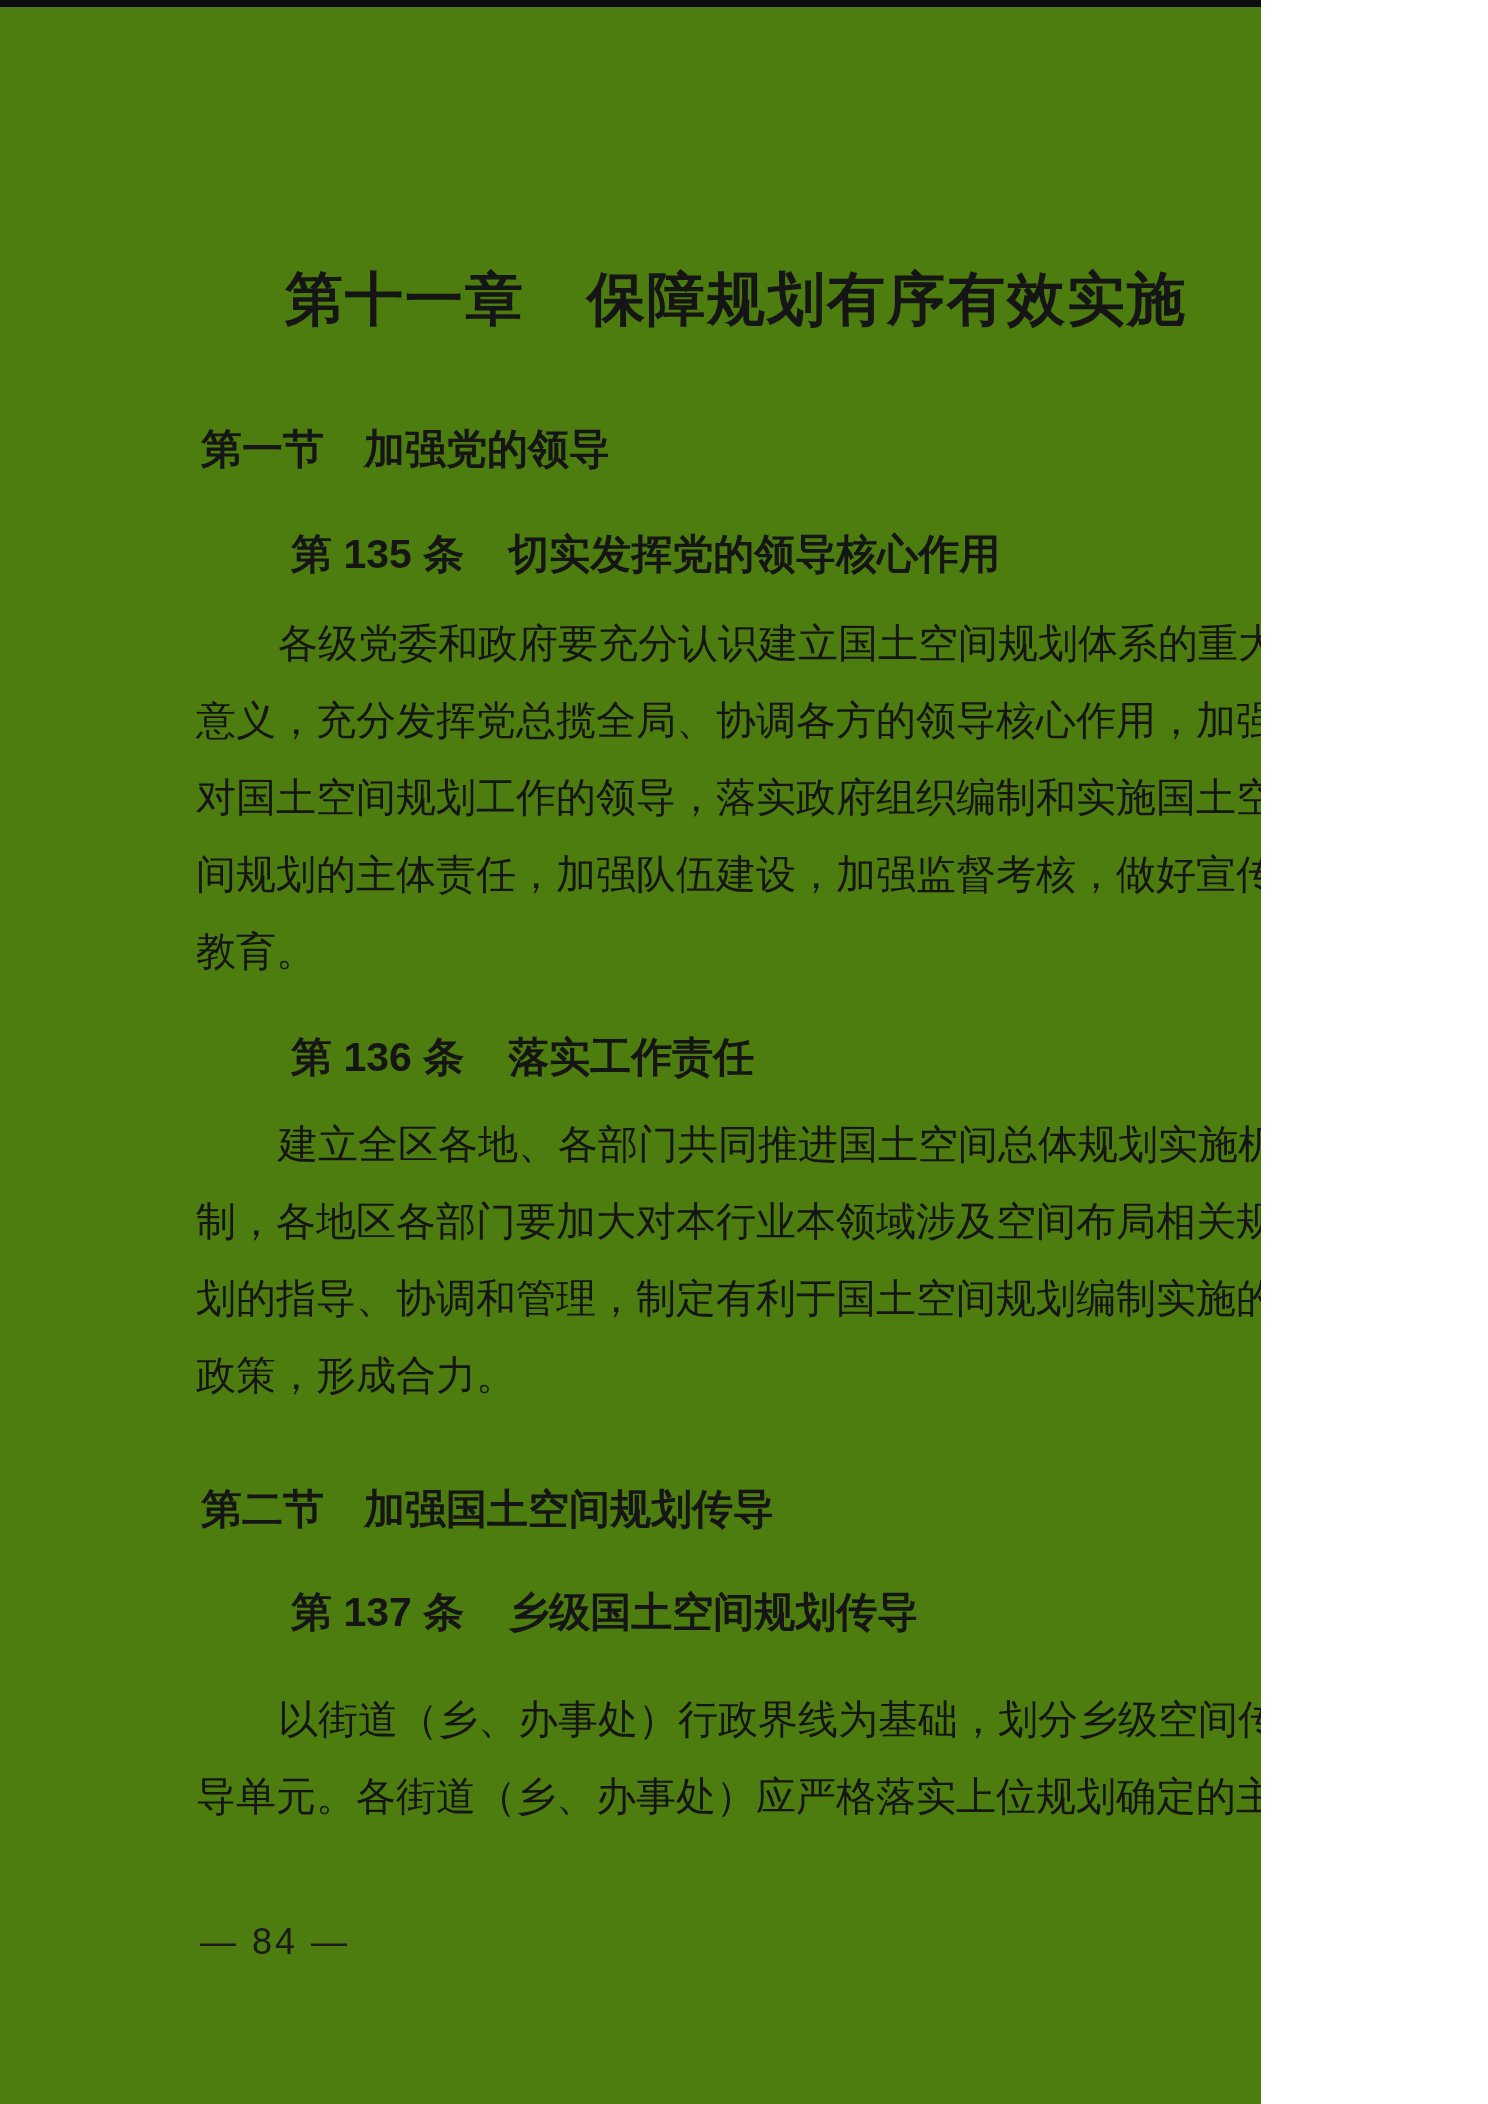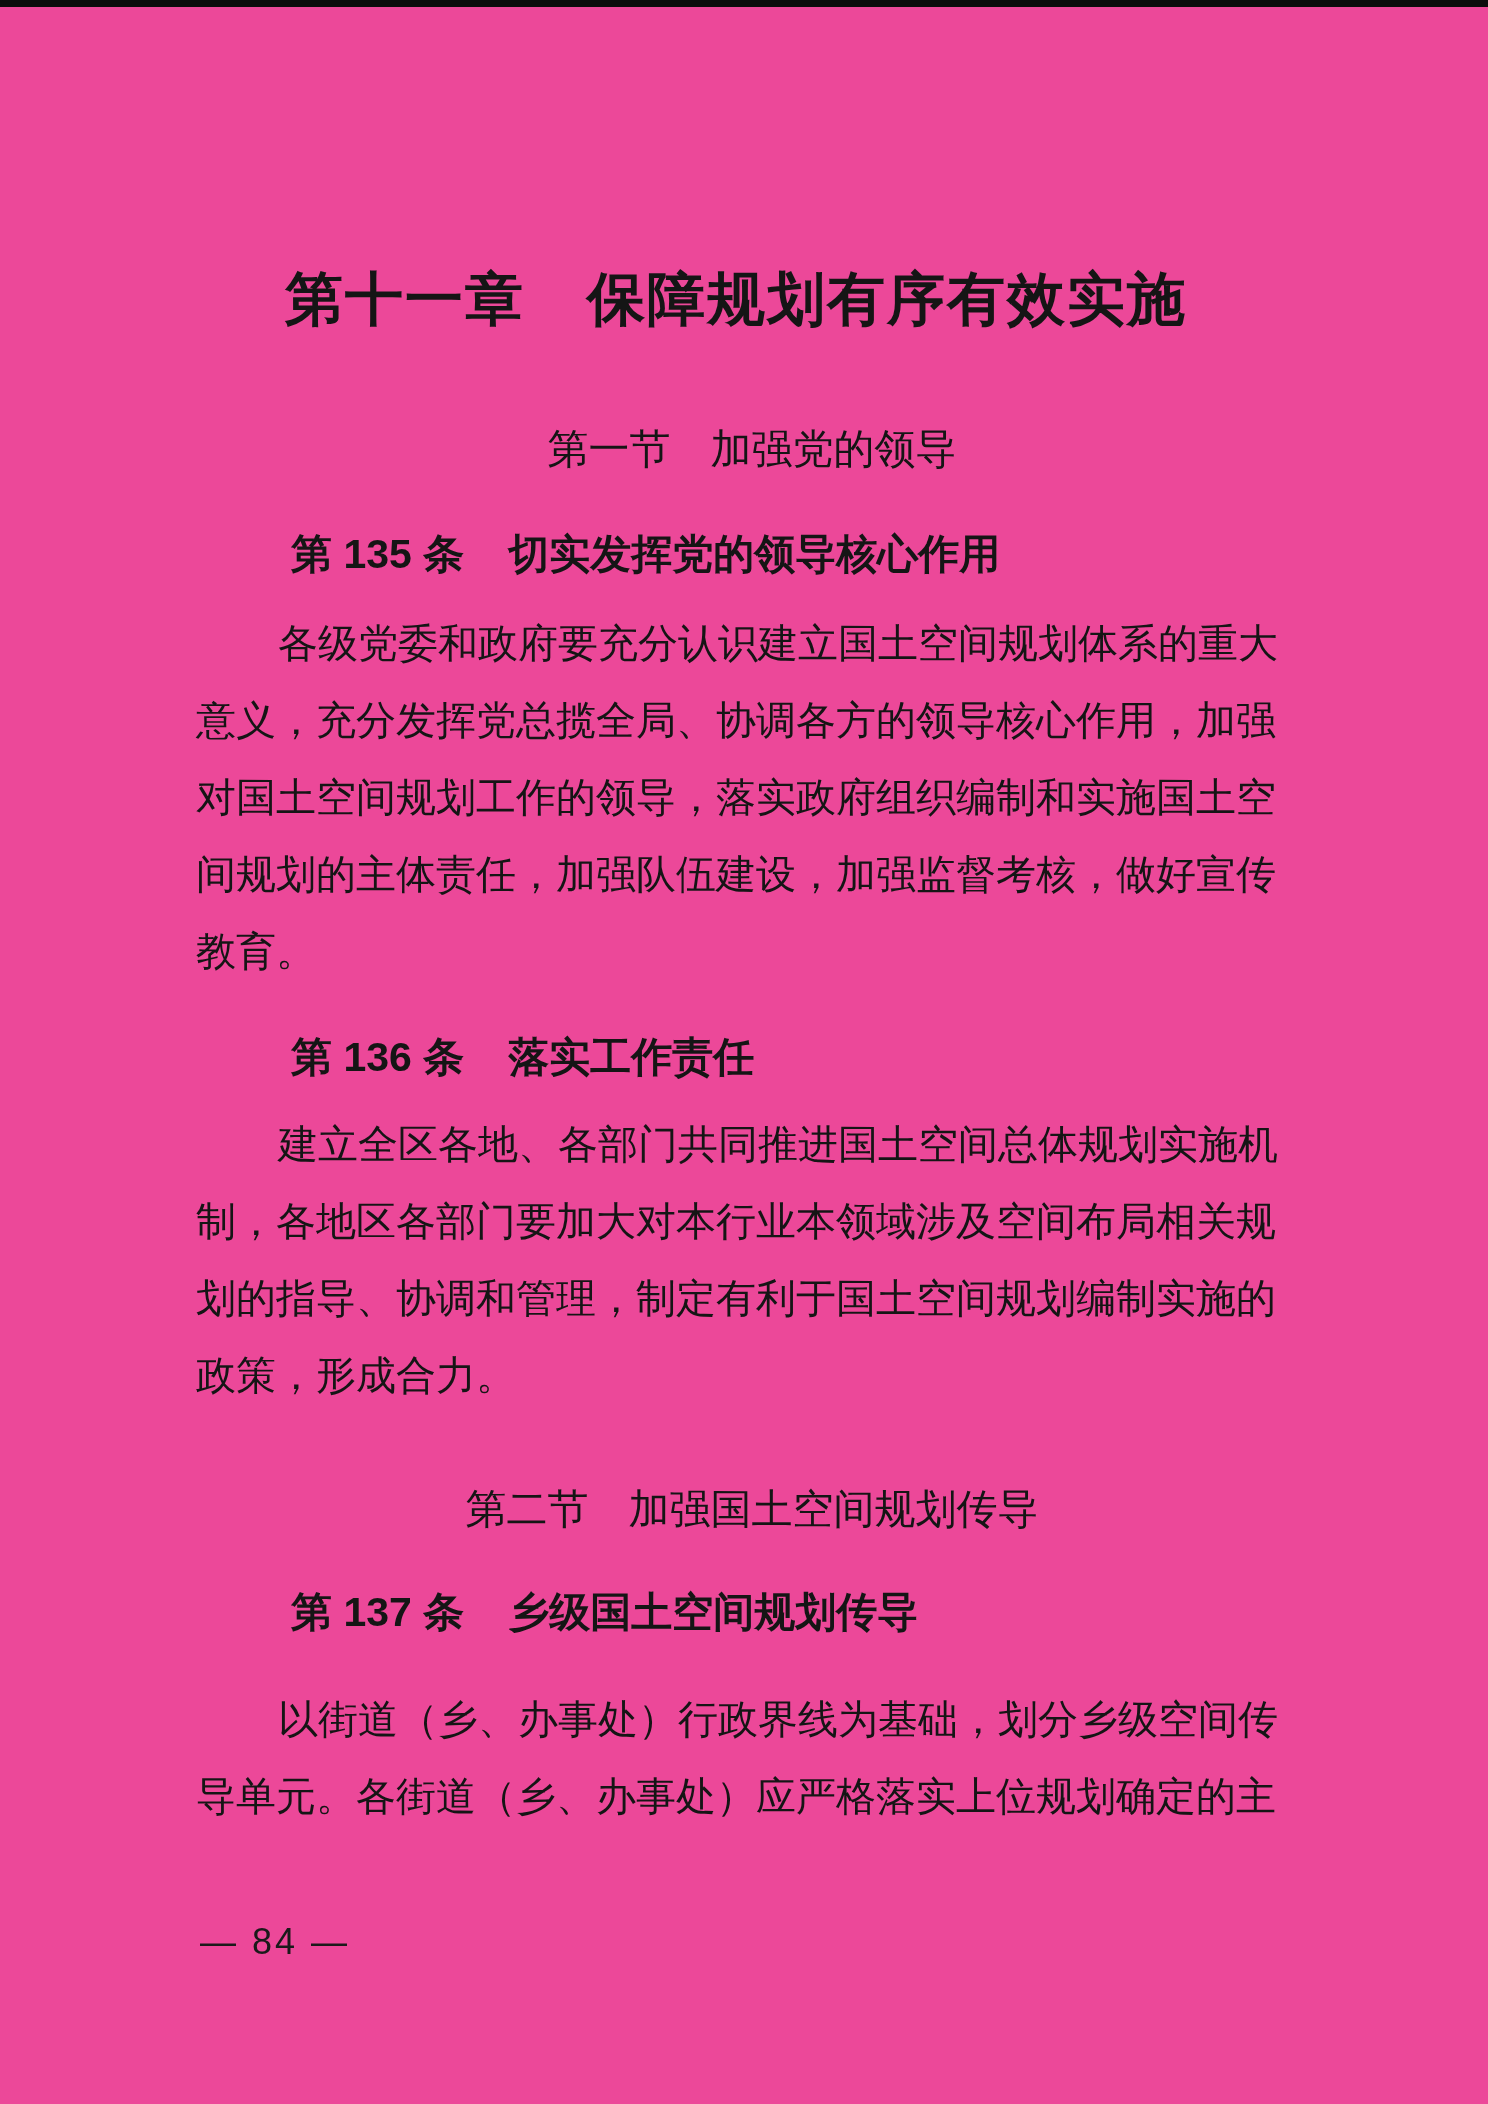--- a/index.html
+++ b/index.html
@@ -1,19 +1,19 @@
 <!DOCTYPE html>
 <html><head>
 <meta charset="utf-8">
 <style>
   html,body{margin:0;padding:0;background:#ffffff;}
   .page{
     position:relative;
-    width:1488px;height:2104px;
-    background:#ec4899;
+    width:1261px;height:2104px;
+    background:#4d7c0f;
     overflow:hidden;
     font-family:"Liberation Sans","DejaVu Sans",sans-serif;
     color:#151515;
   }
   .topbar{
     position:absolute;top:0;left:0;
     width:1488px;height:7px;
     background:#0c0c0c;
   }
   .content{
@@ -22,23 +22,22 @@
   }
   .chapter-title{
     position:absolute;top:268px;left:0;width:1080px;
     text-align:center;
     font-size:58px;line-height:62px;font-weight:700;
     letter-spacing:2px;
     white-space:nowrap;
   }
   .chapter-title .label{margin-right:62px;}
   .section-heading{
-    position:absolute;left:16px;width:1080px;
-    text-align:center;
-    font-size:41px;line-height:46px;font-weight:400;
+    position:absolute;left:5px;width:1080px;
+    font-size:41px;line-height:46px;font-weight:700;
     white-space:nowrap;
   }
   .section-heading .label{margin-right:40px;}
   .sec-1{top:426px;}
   .sec-2{top:1486px;}
   .article-heading{
     position:absolute;left:82px;
     font-size:41px;line-height:46px;font-weight:700;
     white-space:nowrap;
   }

